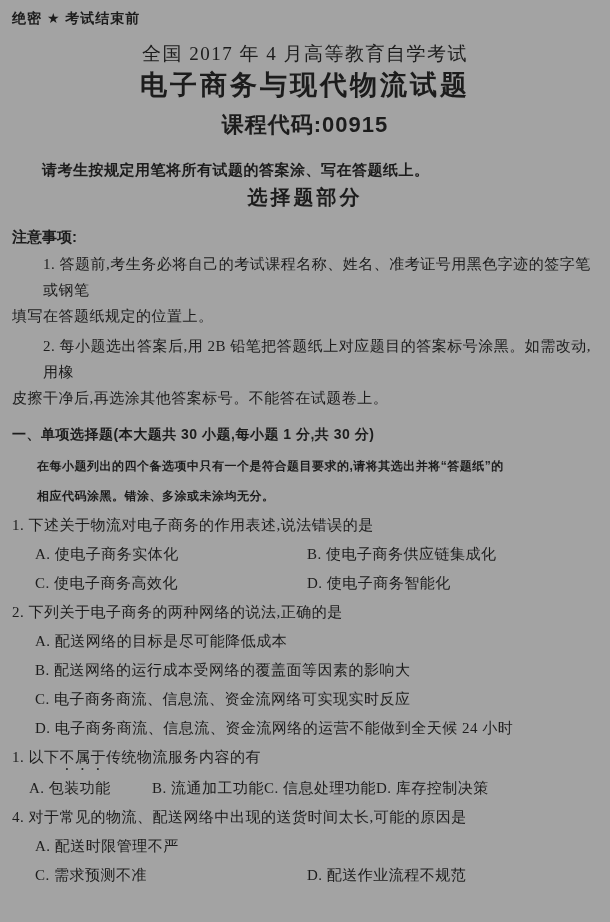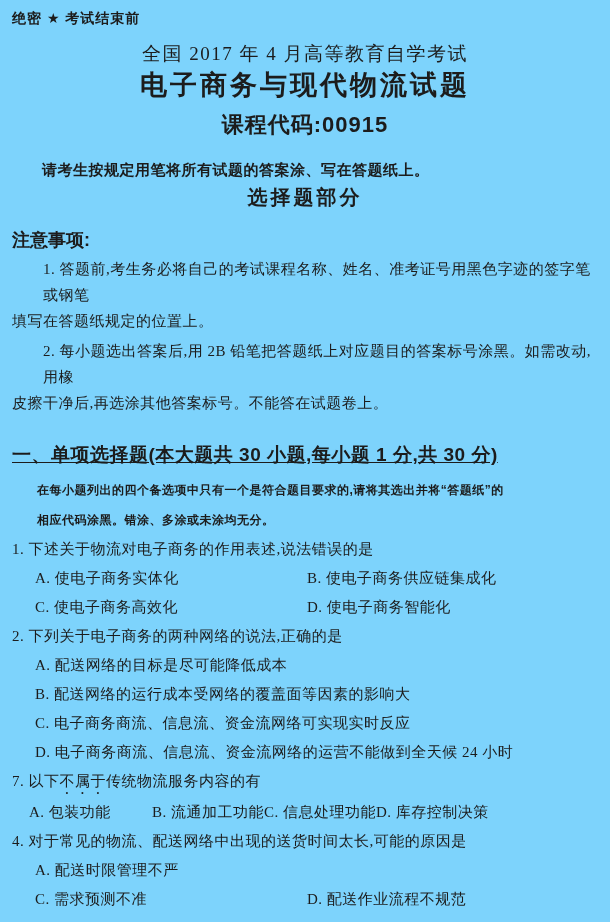--- a/index.html
+++ b/index.html
@@ -1,39 +1,39 @@
 <!DOCTYPE html>
 <html><head>
 <meta charset="utf-8">
 <style>
   * { margin:0; padding:0; box-sizing:border-box; }
   html,body { background:#e8e8e8; }
   .page {
     width:610px; height:922px; margin:0 auto;
-    background:#7dd3fc; color:#1c1c1c;
+    background:#a3a3a3; color:#1c1c1c;
     padding:10px 12px 0 12px;
     font-family:"Liberation Serif","DejaVu Serif",serif;
     overflow:hidden; position:relative;
   }
 
   .classification { font-family:"Liberation Sans","DejaVu Sans",sans-serif; font-weight:700; font-size:14px; letter-spacing:1px; }
 
   .exam-session { text-align:center; font-size:19px; margin-top:13px; letter-spacing:1.5px; }
   .paper-title  { text-align:center; font-family:"Liberation Sans","DejaVu Sans",sans-serif; font-weight:700; font-size:27px; letter-spacing:3px; }
   .course-code  { text-align:center; font-family:"Liberation Sans","DejaVu Sans",sans-serif; font-weight:700; font-size:22px; margin-top:7px; letter-spacing:1px; }
 
   .notice { font-family:"Liberation Sans","DejaVu Sans",sans-serif; font-weight:700; font-size:15px; margin-top:21px; padding-left:30px; letter-spacing:0.5px; }
 
   .section-title { text-align:center; font-family:"Liberation Sans","DejaVu Sans",sans-serif; font-weight:700; font-size:20px; margin-top:4px; letter-spacing:3px; }
 
-  .notes-heading { font-family:"Liberation Sans","DejaVu Sans",sans-serif; font-weight:700; font-size:18px; margin-top:17px; }
+  .notes-heading { font-family:"Liberation Sans","DejaVu Sans",sans-serif; font-weight:700; font-size:15px; margin-top:17px; }
   .note-line { font-size:15px; line-height:26px; letter-spacing:0.5px; }
   .note-line.indent { padding-left:31px; margin-top:4px; }
 
-  .part-heading { font-family:"Liberation Sans","DejaVu Sans",sans-serif; font-weight:700; font-size:19px; margin-top:26px; letter-spacing:0.5px;text-decoration:underline; }
+  .part-heading { font-family:"Liberation Sans","DejaVu Sans",sans-serif; font-weight:700; font-size:14px; margin-top:15px; letter-spacing:0.5px; }
   .part-instruction { margin-top:7px; }
   .instr-line { font-family:"Liberation Sans","DejaVu Sans",sans-serif; font-weight:700; font-size:12px; line-height:30px; padding-left:25px; letter-spacing:0.5px; }
 
   .questions { font-size:15px; letter-spacing:0.5px; }
   .q-stem { line-height:29px; }
   .opt-row2 { display:flex; padding-left:23px; line-height:29px; }
   .opt-row2 .col-a { width:272px; flex:none; }
   .opt-stack { padding-left:23px; line-height:29px; }
   .opt-row4 { display:flex; padding-left:17px; line-height:29px; }
   .opt-row4 .w1 { width:123px; flex:none; }
@@ -90,21 +90,21 @@
 
     <div>
       <div class="q-stem">2. 下列关于电子商务的两种网络的说法,正确的是</div>
       <div class="opt-stack">A. 配送网络的目标是尽可能降低成本</div>
       <div class="opt-stack">B. 配送网络的运行成本受网络的覆盖面等因素的影响大</div>
       <div class="opt-stack">C. 电子商务商流、信息流、资金流网络可实现实时反应</div>
       <div class="opt-stack">D. 电子商务商流、信息流、资金流网络的运营不能做到全天候 24 小时</div>
     </div>
 
     <div>
-      <div class="q-stem"><span>7. 以下</span><span class="em-dots">不属于</span><span>传统物流服务内容的有</span></div>
+      <div class="q-stem"><span>1. 以下</span><span class="em-dots">不属于</span><span>传统物流服务内容的有</span></div>
       <div class="opt-row4">
         <span class="w1">A. 包装功能</span>
         <span class="w2">B. 流通加工功能</span>
         <span class="w3">C. 信息处理功能</span>
         <span>D. 库存控制决策</span>
       </div>
     </div>
 
     <div>
       <div class="q-stem">4. 对于常见的物流、配送网络中出现的送货时间太长,可能的原因是</div>

